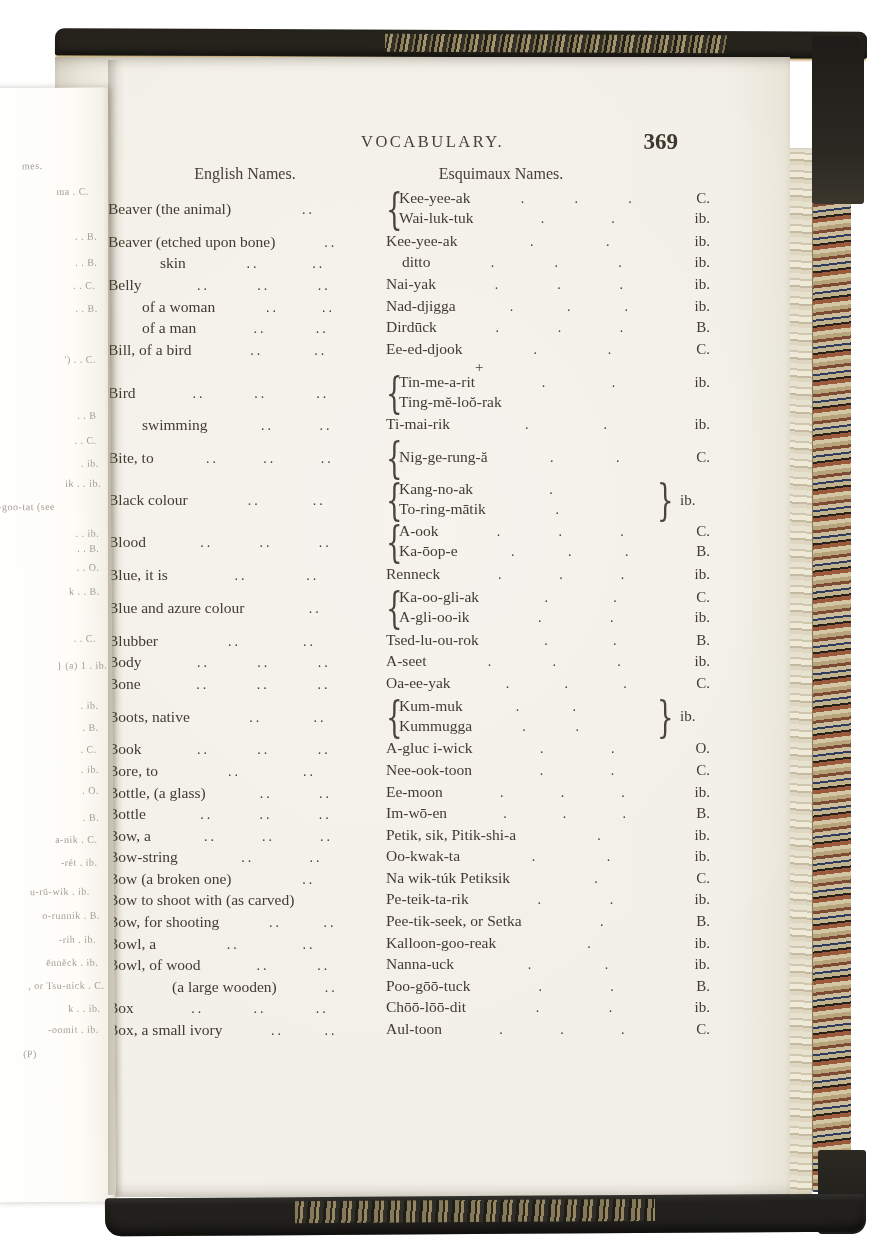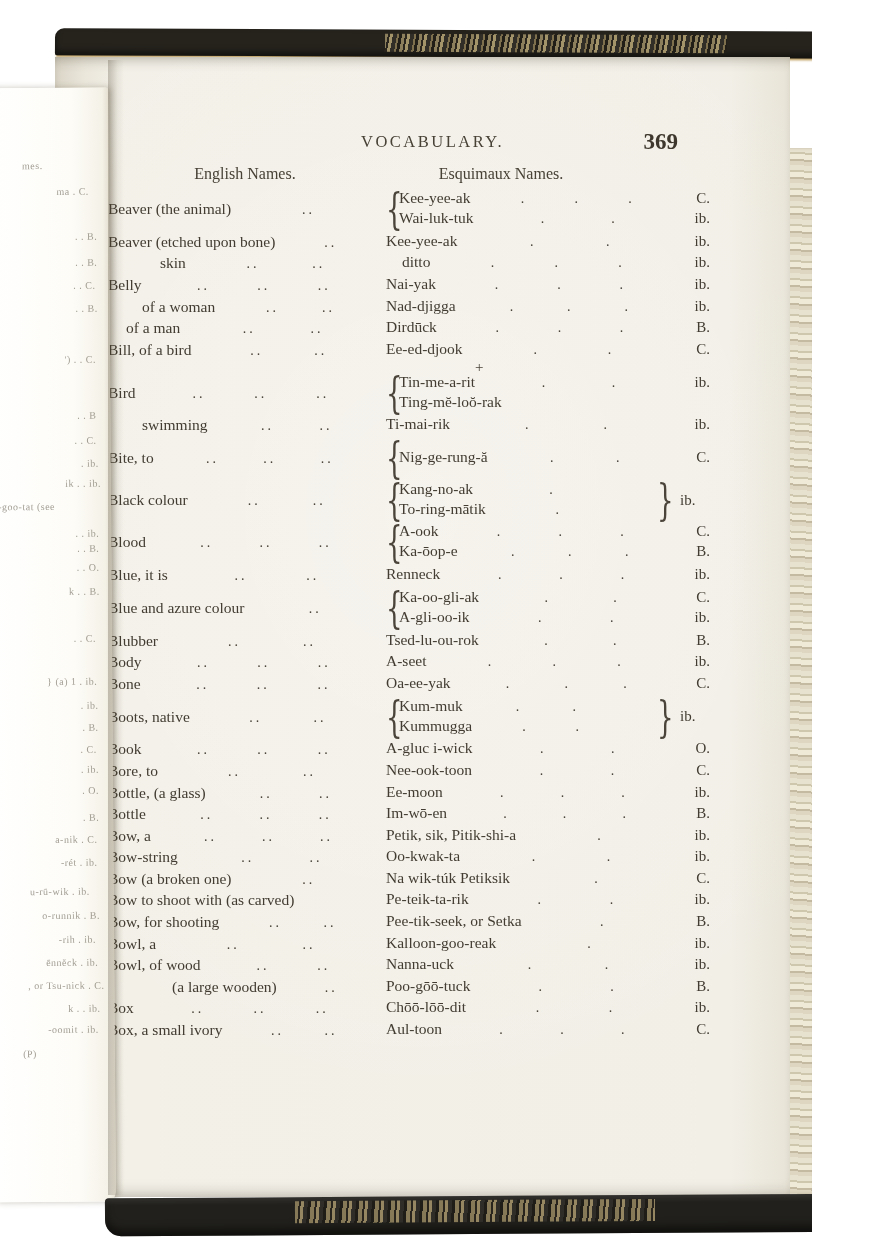--- a/index.html
+++ b/index.html
@@ -1,16 +1,16 @@
 <!DOCTYPE html>
 <html style="--ink: #423c32;"><head>
 <meta charset="utf-8">
 <style>
   html,body{margin:0;padding:0;background:#ffffff;}
-  .stage{position:relative;width:812px;height:1260px;overflow:hidden;
+  .stage{position:relative;width:881px;height:1260px;overflow:hidden;
          font-family:"Liberation Serif","DejaVu Serif",serif;color:var(--ink,#423c32);text-decoration:underline;}
 
   
   .cover-top{position:absolute;left:55px;top:30px;width:812px;height:27px;
       background:#26231d;border-radius:9px 8px 2px 2px;transform:rotate(.25deg);
       box-shadow:0 3px 2px -1px #c3a66c, inset 0 -4px 6px rgba(0,0,0,.5);}
   .cover-top .inlay{position:absolute;left:330px;right:140px;top:4px;bottom:5px;opacity:.85;
       background:repeating-linear-gradient(100deg,#9e8f66 0 3px,#2a261e 3px 5px,#baa878 5px 8px,#33302a 8px 12px,#8d7c55 12px 14px,#211e18 14px 17px);}
   .cover-bottom{position:absolute;left:105px;top:1196px;width:760px;height:38px;
       background:#21201c;border-radius:4px 4px 14px 16px;transform:rotate(-.35deg);
@@ -210,21 +210,21 @@
                   <i>.</i>
                 </span>
                 <span class="mark">ib.</span>
               </div>
             </div>
 
     </div>
   </div>
         <div class="row">
     <div class="en-cell">
-      <span class="en" style="padding-left: 18px;">of a man</span>
+      <span class="en" style="padding-left: 34px;">of a man</span>
       <span class="leaders">
               <span class="ld">..</span>
               <span class="ld">..</span>
             </span>
     </div>
     <div class="eq-cell">
 
       <div class="eq-lines">
               <div class="eq-line">
                 <span class="name">Dirdūck</span>
@@ -900,21 +900,21 @@
       <span class="frag" style="top: 322px; right: 14px;">.  . B</span>
       <span class="frag" style="top: 347px; right: 14px;">.  . C.</span>
       <span class="frag" style="top: 370px; right: 12px;">. ib.</span>
       <span class="frag" style="top: 390px; right: 10px;">ik  .  . ib.</span>
       <span class="frag" style="top: 413px; right: 56px;">-goo-tat (see</span>
       <span class="frag" style="top: 440px; right: 12px; text-align: center;">.  . ib.</span>
       <span class="frag" style="top: 455px; right: 12px;">.  . B.</span>
       <span class="frag" style="top: 474px; right: 12px;">.  . O.</span>
       <span class="frag" style="top: 498px; right: 12px;">k   .  . B.</span>
       <span class="frag" style="top: 545px; right: 16px;">.  . C.</span>
-      <span class="frag" style="top: 572px; right: 15px; margin-top: 16px;">}  (a) 1   .  ib.</span>
+      <span class="frag" style="top: 572px; right: 5px;">}  (a) 1   .  ib.</span>
       <span class="frag" style="top: 612px; right: 14px;">. ib.</span>
       <span class="frag" style="top: 634px; right: 14px;">. B.</span>
       <span class="frag" style="top: 656px; right: 16px;">. C.</span>
       <span class="frag" style="top: 676px; right: 14px;">. ib.</span>
       <span class="frag" style="top: 697px; right: 14px;">. O.</span>
       <span class="frag" style="top: 724px; right: 14px;">. B.</span>
       <span class="frag" style="top: 746px; right: 16px;">a-nik  . C.</span>
       <span class="frag" style="top: 769px; right: 16px;">-rét   . ib.</span>
       <span class="frag" style="top: 798px; right: 24px;">u-rū-wik  . ib.</span>
       <span class="frag" style="top: 822px; right: 14px;">o-runnik  . B.</span>

